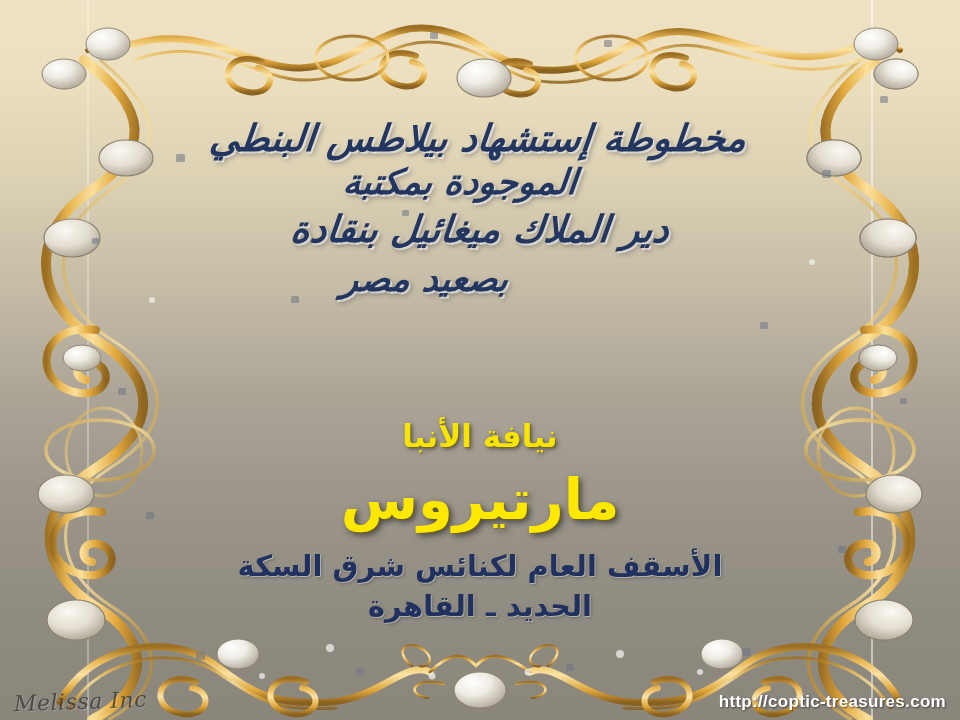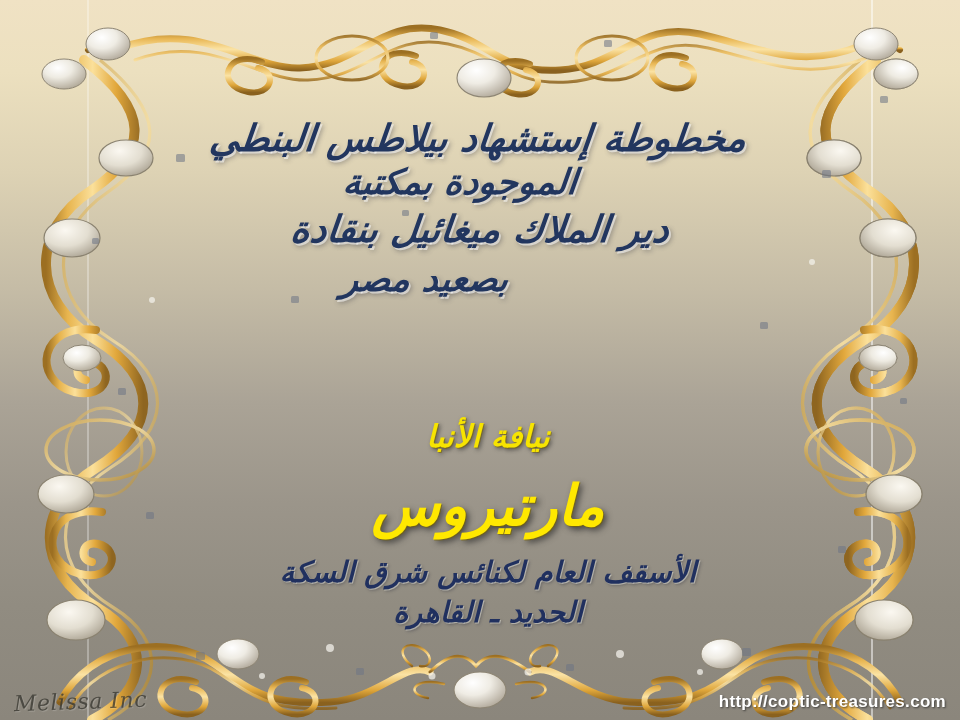--- a/index.html
+++ b/index.html
@@ -69,35 +69,34 @@
     transform: skewX(-6deg);
   }
   .calligraphy-line.l1 { font-size: 37px; margin-right: 4px; }
   .calligraphy-line.l2 { font-size: 35px; margin-top: 4px;  margin-right: 40px; }
   .calligraphy-line.l3 { font-size: 37px; margin-top: 6px;  margin-right: 0px; }
   .calligraphy-line.l4 { font-size: 35px; margin-top: 10px; margin-right: 110px; }
 
   .bishop-block {
     position: absolute;
     top: 418px;
-    left: 8px;
+    left: 0;
     width: 640px;
-    font-style: italic;
   }
   .title-honorific {
     font-size: 31px;
     font-weight: 700;
     color: #f7e400;
     line-height: 1.2;
     text-shadow:
       1px 1px 0 rgba(120,100,0,.55),
       2px 2px 4px rgba(40,40,40,.65);
   }
   .title-name {
-    margin-top: 19px;
+    margin-top: 13px;
     font-size: 56px;
     font-weight: 700;
     color: #ffe800;
     letter-spacing: 2px;
     line-height: 1.15;
     text-shadow:
       1px 1px 0 rgba(120,100,0,.6),
       3px 3px 6px rgba(35,35,35,.7);
   }
   .subtitle {

